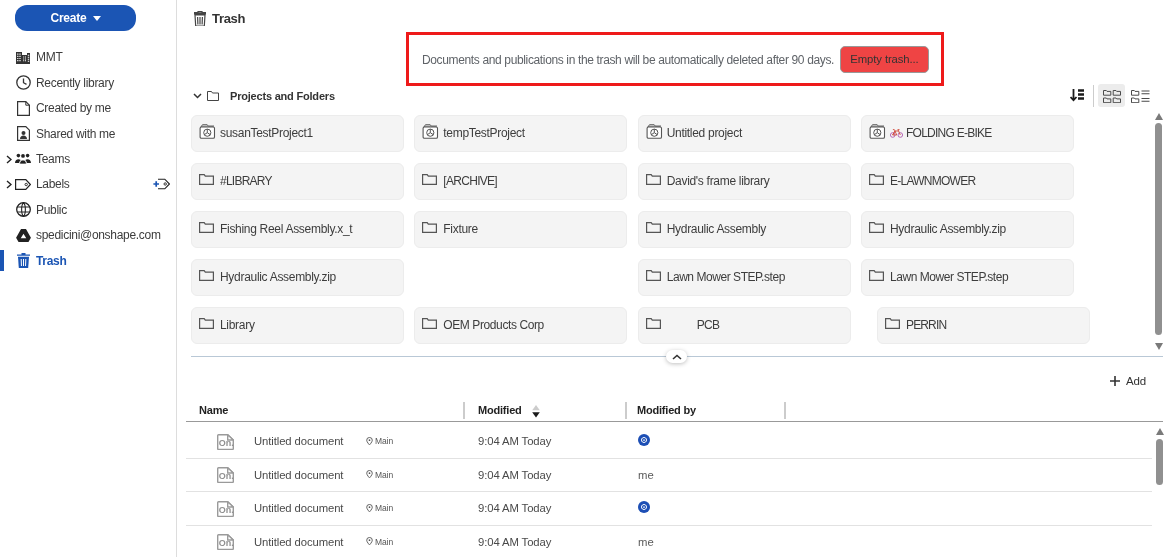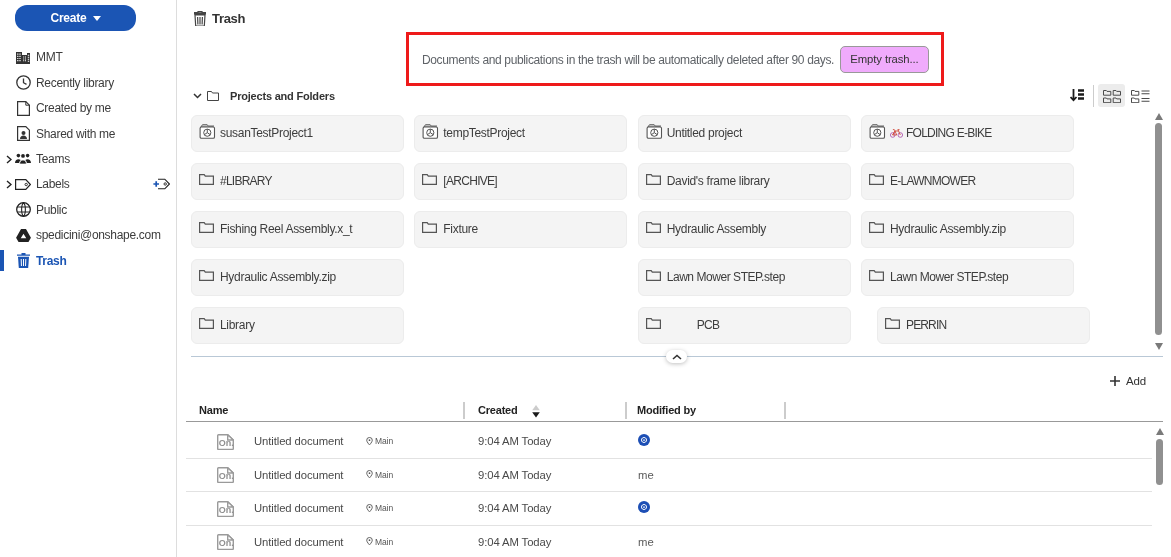--- a/index.html
+++ b/index.html
@@ -13,21 +13,21 @@
 .sitem .icon { position:absolute; left:15px; width:16px; height:16px; display:flex; align-items:center; justify-content:center;}
 .sitem .chev { position:absolute; left:6px; width:8px; height:10px; display:flex; align-items:center; }
 .sitem .txt { position:absolute; left:36px; white-space:nowrap; }
 #trashitem .txt { color:#1b55b4; font-weight:bold; }
 #trashbar { position:absolute; left:0; top:250px; width:4px; height:21px; background:#1b55b4; }
 
 #title { position:absolute; left:212px; top:11px; font-size:13px; letter-spacing:-0.3px; font-weight:bold; color:#333; }
 
 #redbox { position:absolute; left:406px; top:32px; width:538px; height:54px; border:3.5px solid #ee1a1a; background:#fff; }
 #redtext { position:absolute; left:422px; top:52.5px; font-size:12px; letter-spacing:-0.36px; color:#5f6368; white-space:nowrap; }
-#emptybtn { position:absolute; left:840px; top:46px; width:89px; height:27px; border:1px solid #999; border-radius:5px; background:#f0abfc; font-size:11.3px; letter-spacing:-0.1px; color:#333; text-align:center; line-height:25px; }
+#emptybtn { position:absolute; left:840px; top:46px; width:89px; height:27px; border:1px solid #999; border-radius:5px; background:#ef4444; font-size:11.3px; letter-spacing:-0.1px; color:#333; text-align:center; line-height:25px; }
 
 #projhdr { position:absolute; left:230px; top:90px; font-size:11px; letter-spacing:-0.2px; font-weight:bold; color:#333; }
 
 .card { position:absolute; width:213px; height:37px; background:#f4f4f4; border:1px solid #ececec; border-radius:6px; }
 .card .cicon { position:absolute; left:7px; top:50%; transform:translateY(-50%); }
 .card .ctxt { position:absolute; left:28px; top:50%; transform:translateY(-50%); font-size:12px; letter-spacing:-0.3px; color:#3d3d3d; white-space:nowrap; }
 
 #collapseline { position:absolute; left:191px; top:356px; width:972px; height:1px; background:#b9c8d6; }
 #collapsepill { position:absolute; left:666px; top:350px; width:21px; height:13px; background:#fff; border-radius:7px; box-shadow:0 1px 4px rgba(0,0,0,0.25); display:flex; align-items:center; justify-content:center; }
 
@@ -320,20 +320,26 @@
           <path d="M0.6 1.6h4.6l1.1 1.5h8.1v8.3H0.6z" stroke="#555" stroke-width="1.2" fill="none"></path>
         </svg></span>
       <span class="ctxt" style="letter-spacing:-0.45px;">Lawn Mower STEP.step</span>
     </div>
   <div class="card" style="left:191px;top:306.5px;">
       <span class="cicon"><svg width="15" height="13" viewBox="0 0 15 13">
           <path d="M0.6 1.6h4.6l1.1 1.5h8.1v8.3H0.6z" stroke="#555" stroke-width="1.2" fill="none"></path>
         </svg></span>
       <span class="ctxt">Library</span>
     </div>
+  <div class="card" style="left:414.3px;top:306.5px;">
+      <span class="cicon"><svg width="15" height="13" viewBox="0 0 15 13">
+          <path d="M0.6 1.6h4.6l1.1 1.5h8.1v8.3H0.6z" stroke="#555" stroke-width="1.2" fill="none"></path>
+        </svg></span>
+      <span class="ctxt" style="letter-spacing:-0.4px;">OEM Products Corp</span>
+    </div>
   <div class="card" style="left:637.7px;top:306.5px;">
       <span class="cicon"><svg width="15" height="13" viewBox="0 0 15 13">
           <path d="M0.6 1.6h4.6l1.1 1.5h8.1v8.3H0.6z" stroke="#555" stroke-width="1.2" fill="none"></path>
         </svg></span>
       <span class="ctxt" style="letter-spacing:-0.7px;padding-left:30px;">PCB</span>
     </div>
   <div class="card" style="left:861px;top:306.5px;margin-left:16px;">
       <span class="cicon"><svg width="15" height="13" viewBox="0 0 15 13">
           <path d="M0.6 1.6h4.6l1.1 1.5h8.1v8.3H0.6z" stroke="#555" stroke-width="1.2" fill="none"></path>
         </svg></span>
@@ -349,21 +355,21 @@
     </div>
 
   
   <svg class="abs" style="left:1110px;top:376px;" width="10" height="10" viewBox="0 0 10 10">
       <path d="M5 0v10M0 5h10" stroke="#333" stroke-width="1.6"></path>
     </svg>
   <div id="addrow" style="left:1126px;">Add</div>
 
   
   <div id="thead-name">Name</div>
-  <div id="thead-mod">Created</div>
+  <div id="thead-mod">Modified</div>
   <svg class="abs" style="left:531.5px;top:405px;" width="8" height="13" viewBox="0 0 8 13">
       <path d="M4 0L7.8 5.3H0.2z" fill="#ccc"></path>
       <path d="M4 12.5L0.2 7.2h7.6z" fill="#1a1a1a"></path>
     </svg>
   <div id="thead-modby">Modified by</div>
   <div class="coldiv" style="left:463px;"></div>
   <div class="coldiv" style="left:625px;"></div>
   <div class="coldiv" style="left:784px;"></div>
   <div id="headline"></div>
   <div class="trow" style="top:424.5px;">

